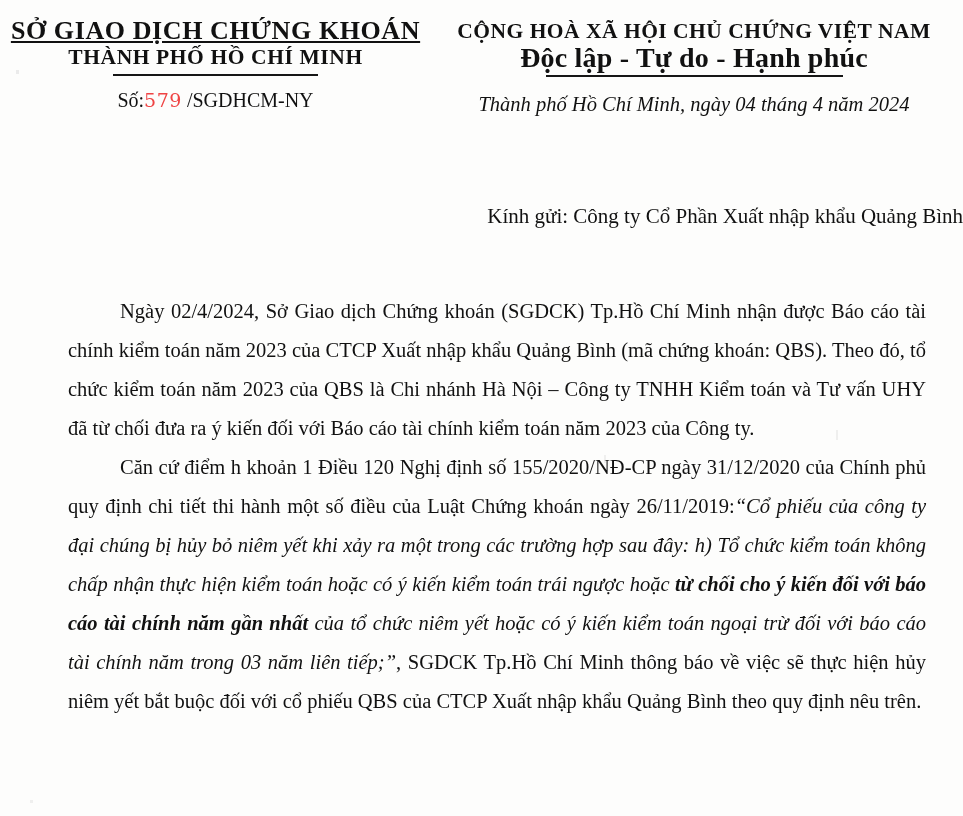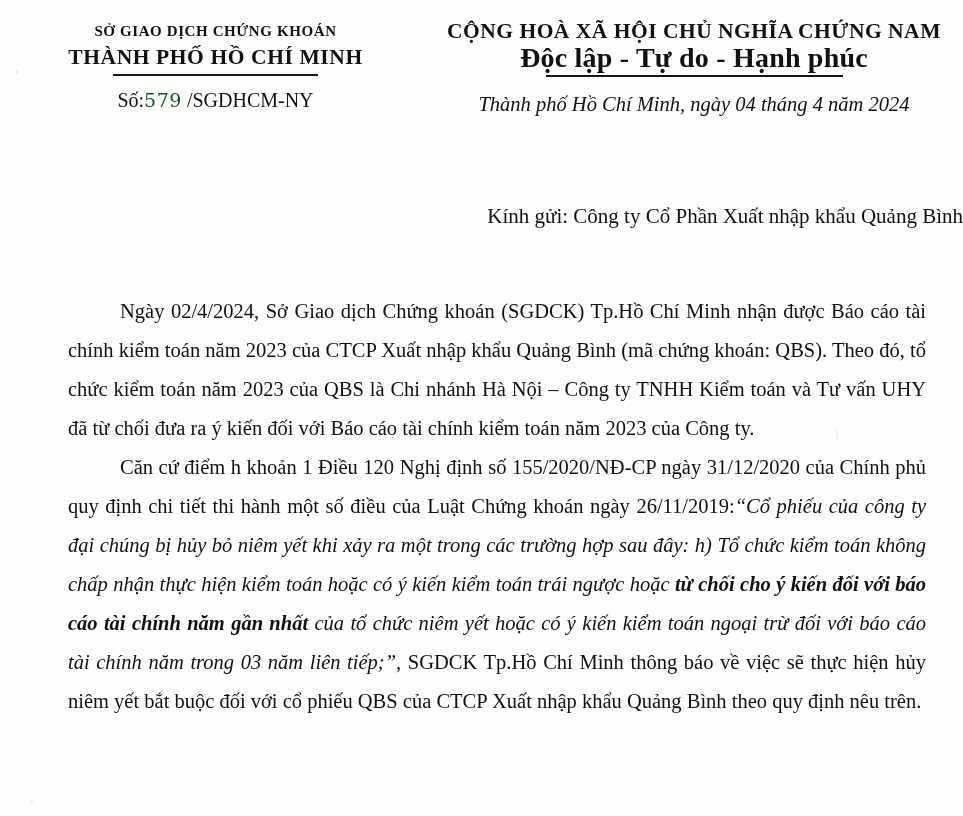--- a/index.html
+++ b/index.html
@@ -43,24 +43,25 @@
   .hdr-right {
     position: absolute;
     left: 430px;
     top: 18px;
     width: 528px;
     text-align: center;
   }
 
   .org-line1 {
     font-weight: bold;
-    font-size: 15px;
+    font-size: 26px;
     letter-spacing: 0.6px;
     line-height: 26px;
     white-space: nowrap;
+    text-decoration: underline;
   }
   .org-line2 {
     font-weight: bold;
     font-size: 21.5px;
     letter-spacing: 0.6px;
     line-height: 26px;
     white-space: nowrap;
   }
 
   .nation-line1 {
@@ -89,21 +90,21 @@
   .docnum {
     margin-top: 11px;
     font-size: 20px;
     line-height: 27px;
     white-space: nowrap;
   }
   .docnum .num {
     font-family: "DejaVu Serif", serif;
     font-size: 19px;
     letter-spacing: 0.5px;
-    color: #14532d;
+    color: #ef4444;
   }
   .subject {
     font-size: 19.5px;
     line-height: 27px;
     white-space: nowrap;
   }
 
   .place-date {
     margin-top: 13px;
     font-style: italic;
@@ -166,21 +167,21 @@
       <div class="rule rule-left"></div>
 
       <div class="docnum">
         <span>Số:</span><span class="num">579</span>
         <span>/SGDHCM-NY</span>
       </div>
 
     </div>
 
     <div class="hdr-right">
-      <div class="nation-line1">CỘNG HOÀ XÃ HỘI CHỦ NGHĨA CHỨNG NAM</div>
+      <div class="nation-line1">CỘNG HOÀ XÃ HỘI CHỦ CHỨNG VIỆT NAM</div>
       <div class="nation-line2">Độc lập - Tự do - Hạnh phúc</div>
       <div class="rule rule-right"></div>
       <div class="place-date">Thành phố Hồ Chí Minh, ngày 04 tháng 4 năm 2024</div>
     </div>
   </div>
 
   <div class="recipient">Kính gửi: Công ty Cổ Phần Xuất nhập khẩu Quảng Bình</div>
 
   <div class="body-block">
 

